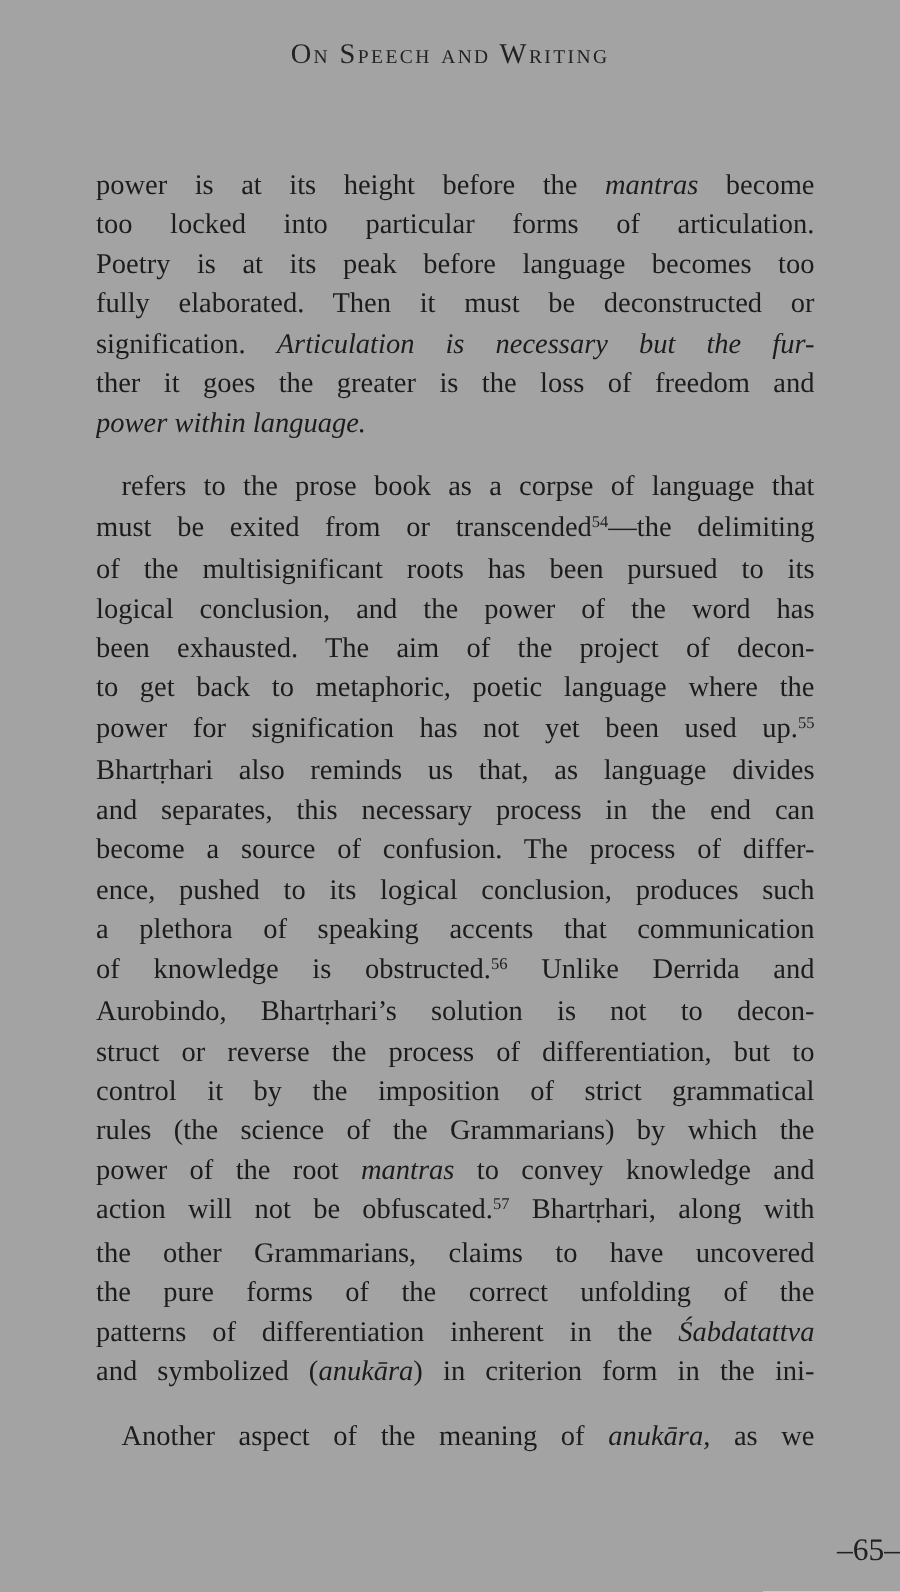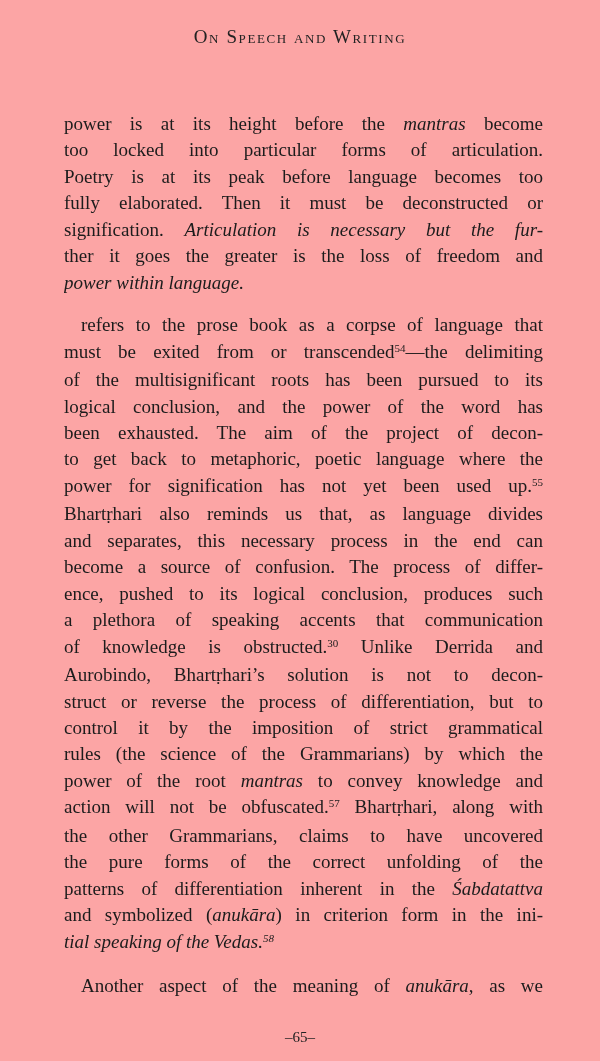--- a/index.html
+++ b/index.html
@@ -5,21 +5,21 @@
   html, body {
     margin: 0;
     padding: 0;
     background: #e9e8e4;
   }
   .page {
     position: relative;
     width: 600px;
     height: 1061px;
     margin: 0 auto;
-    background: #fca5a5;
+    background: #a3a3a3;
     color: #1c1c1c;
     font-family: "Liberation Serif", "DejaVu Serif", serif;
     overflow: hidden;
   }
   .running-header {
     position: absolute;
     top: 26px;
     left: 0;
     width: 100%;
     text-align: center;
@@ -55,22 +55,22 @@
     font-size: 11px;
     position: relative;
     top: -6px;
     letter-spacing: 0;
   }
   .page-number {
     position: absolute;
     bottom: 15px;
     left: 0;
     width: 100%;
-    text-align: center;
-    font-size: 15px;
+    text-align: right;
+    font-size: 21px;
     color: #222;
   }
 </style>
 </head>
 <body>
 
 <div class="page">
   <div class="running-header">On Speech and Writing</div>
 
   <div class="body-text">
@@ -89,32 +89,31 @@
         <div class="line">of the multisignificant roots has been pursued to its</div>
         <div class="line">logical conclusion, and the power of the word has</div>
         <div class="line">been exhausted. The aim of the project of decon-</div>
         <div class="line">to get back to metaphoric, poetic language where the</div>
         <div class="line">power for signification has not yet been used up.<span class="sup">55</span></div>
         <div class="line">Bhartṛhari also reminds us that, as language divides</div>
         <div class="line">and separates, this necessary process in the end can</div>
         <div class="line">become a source of confusion. The process of differ-</div>
         <div class="line">ence, pushed to its logical conclusion, produces such</div>
         <div class="line">a plethora of speaking accents that communication</div>
-        <div class="line">of knowledge is obstructed.<span class="sup">30</span> Unlike Derrida and</div>
+        <div class="line">of knowledge is obstructed.<span class="sup">56</span> Unlike Derrida and</div>
         <div class="line">Aurobindo, Bhartṛhari’s solution is not to decon-</div>
         <div class="line">struct or reverse the process of differentiation, but to</div>
         <div class="line">control it by the imposition of strict grammatical</div>
         <div class="line">rules (the science of the Grammarians) by which the</div>
         <div class="line">power of the root <span class="i">mantras</span> to convey knowledge and</div>
         <div class="line">action will not be obfuscated.<span class="sup">57</span> Bhartṛhari, along with</div>
         <div class="line">the other Grammarians, claims to have uncovered</div>
         <div class="line">the pure forms of the correct unfolding of the</div>
         <div class="line">patterns of differentiation inherent in the <span class="i">Śabdatattva</span></div>
         <div class="line">and symbolized (<span class="i">anukāra</span>) in criterion form in the ini-</div>
-        <div class="line last">tial speaking of the Vedas.<span class="sup">58</span></div>
       </div>
       <div class="para indent">
         <div class="line">Another aspect of the meaning of <span class="i">anukāra</span>, as we</div>
       </div>
     </div>
 
   <div class="page-number">–65–</div>
 </div>
 
 </body></html>

